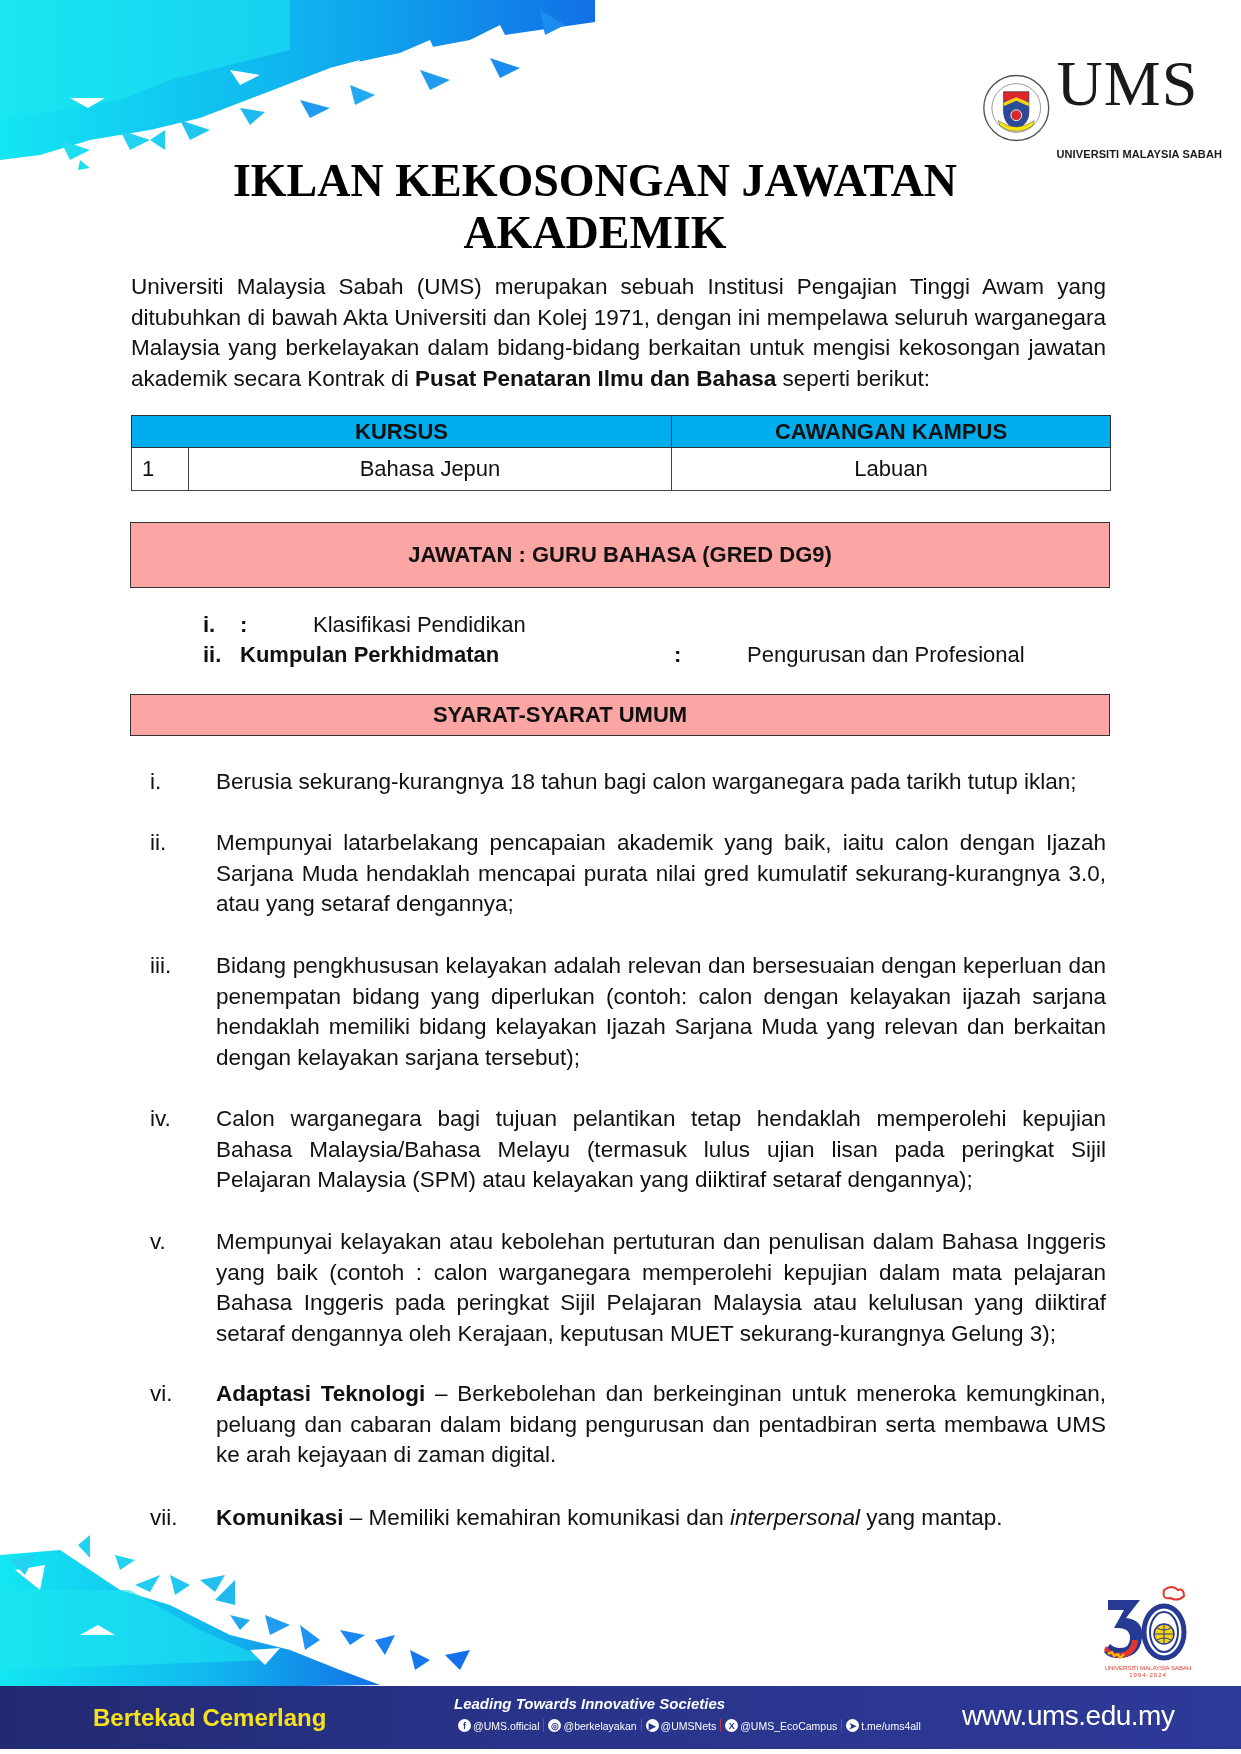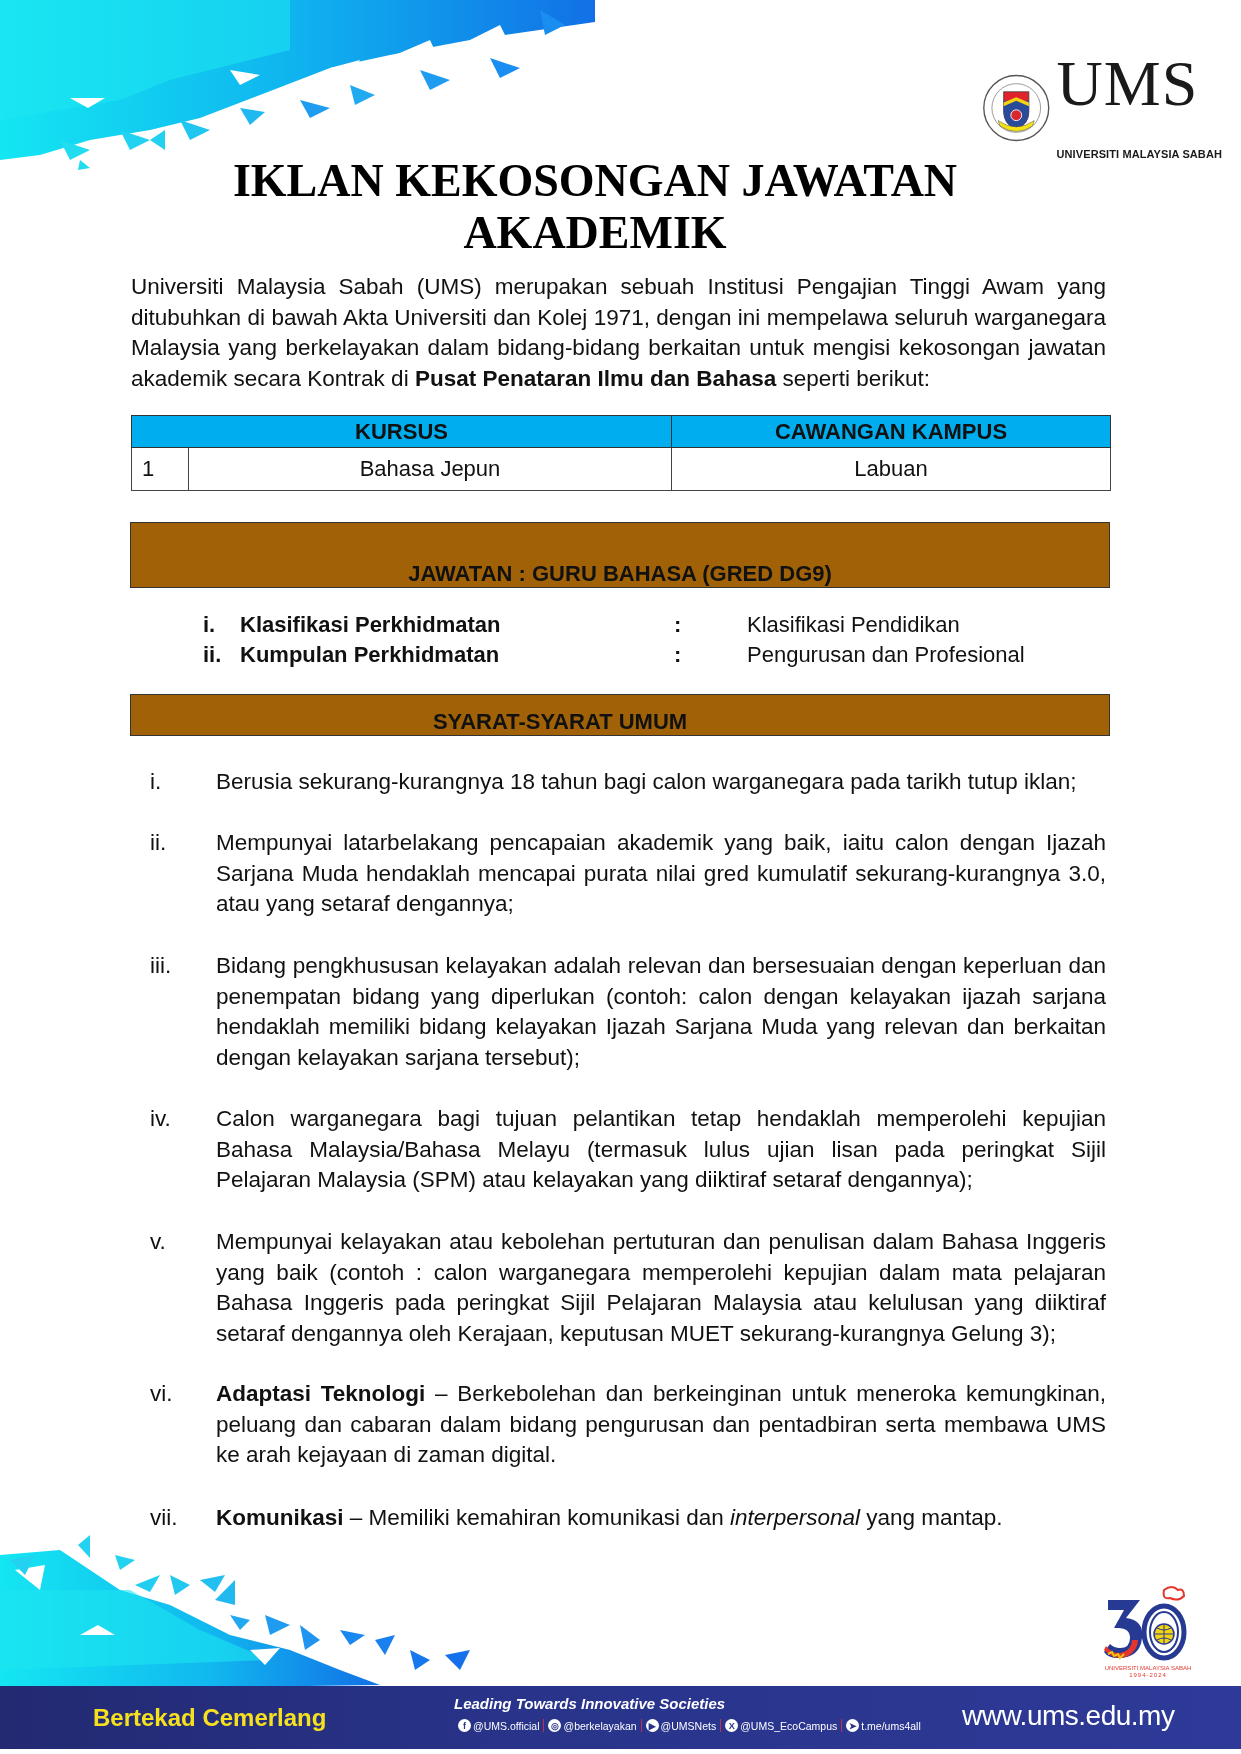--- a/index.html
+++ b/index.html
@@ -12,21 +12,21 @@
   .ums-word{margin-left:6px;display:flex;flex-direction:column;gap:36px;}
   .ums-big{font-family:"Liberation Serif",serif;font-size:64px;line-height:56px;color:#1a1a1a;letter-spacing:1px;}
   .ums-small{font-size:11px;color:#1a1a1a;font-weight:bold;letter-spacing:0.1px;white-space:nowrap;}
   .title{left:0;width:1190px;text-align:center;font-family:"Liberation Serif",serif;font-weight:bold;font-size:46px;line-height:52px;color:#000;}
   .intro{left:131px;top:272px;width:975px;font-size:22.5px;line-height:30.5px;text-align:justify;color:#111;}
   .intro b{font-weight:bold;}
   table.kursus{position:absolute;left:131px;top:415px;width:980px;border-collapse:collapse;font-size:22px;}
   table.kursus th{background:#00adef;color:#111;font-weight:bold;height:31px;border:1px solid #333;padding:0;}
   table.kursus td{height:42px;border:1px solid #444;text-align:center;padding:0;}
   table.kursus td.no{width:46px;text-align:left;padding-left:10px;}
-  .bluebox{position:absolute;left:130px;width:980px;background:#a16207;border:1.5px solid #333;display:flex;align-items:flex-end;justify-content:center;font-weight:bold;font-size:22px;color:#111;box-sizing:border-box;}
+  .bluebox{position:absolute;left:130px;width:980px;background:#fca5a5;border:1.5px solid #333;display:flex;align-items:center;justify-content:center;font-weight:bold;font-size:22px;color:#111;box-sizing:border-box;}
   .info-row{position:absolute;left:203px;font-size:22px;display:flex;width:900px;}
   .info-row .num{width:37px;font-weight:bold;}
   .info-row .lbl{width:434px;font-weight:bold;}
   .info-row .colon{width:73px;font-weight:bold;}
   .info-row .val{}
   .req{position:absolute;left:150px;width:956px;display:flex;font-size:22.5px;line-height:30.5px;}
   .req .rn{width:66px;flex:none;}
   .req .rt{flex:1;text-align:justify;}
   .req b{font-weight:bold;}
   .logo30{left:1098px;top:1582px;width:100px;height:100px;}
@@ -108,21 +108,20 @@
     </tr>
   </tbody>
 </table>
 
 <div class="bluebox" style="top:522px;height:66px;">
   <span style="margin-left:0px;">JAWATAN : GURU BAHASA (GRED DG9)</span>
 </div>
 
 <div class="info-row" style="top:612px;">
   <span class="num">i.</span>
-  <span class="lbl">Klasifikasi Perkhidmatan</span>
   <span class="colon">:</span>
   <span class="val">Klasifikasi Pendidikan</span>
 </div>
 <div class="info-row" style="top:642px;">
   <span class="num">ii.</span>
   <span class="lbl">Kumpulan Perkhidmatan</span>
   <span class="colon">:</span>
   <span class="val">Pengurusan dan Profesional</span>
 </div>
 

